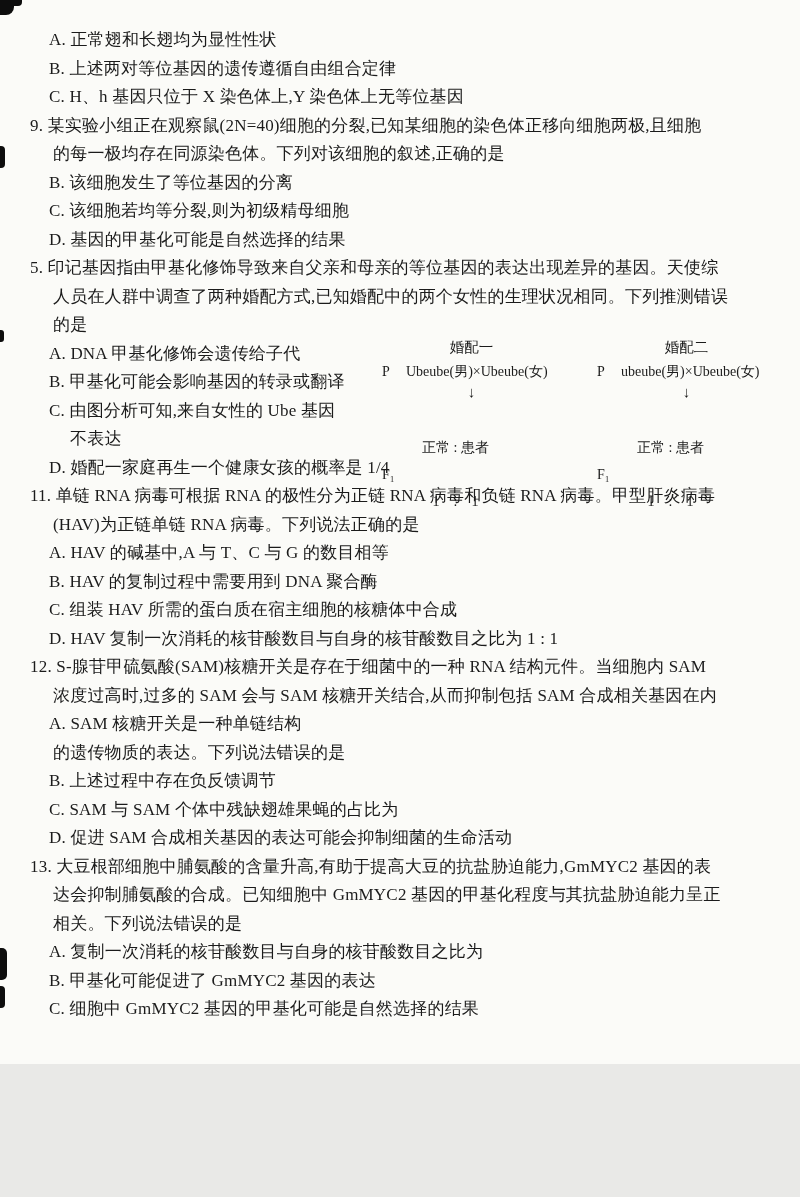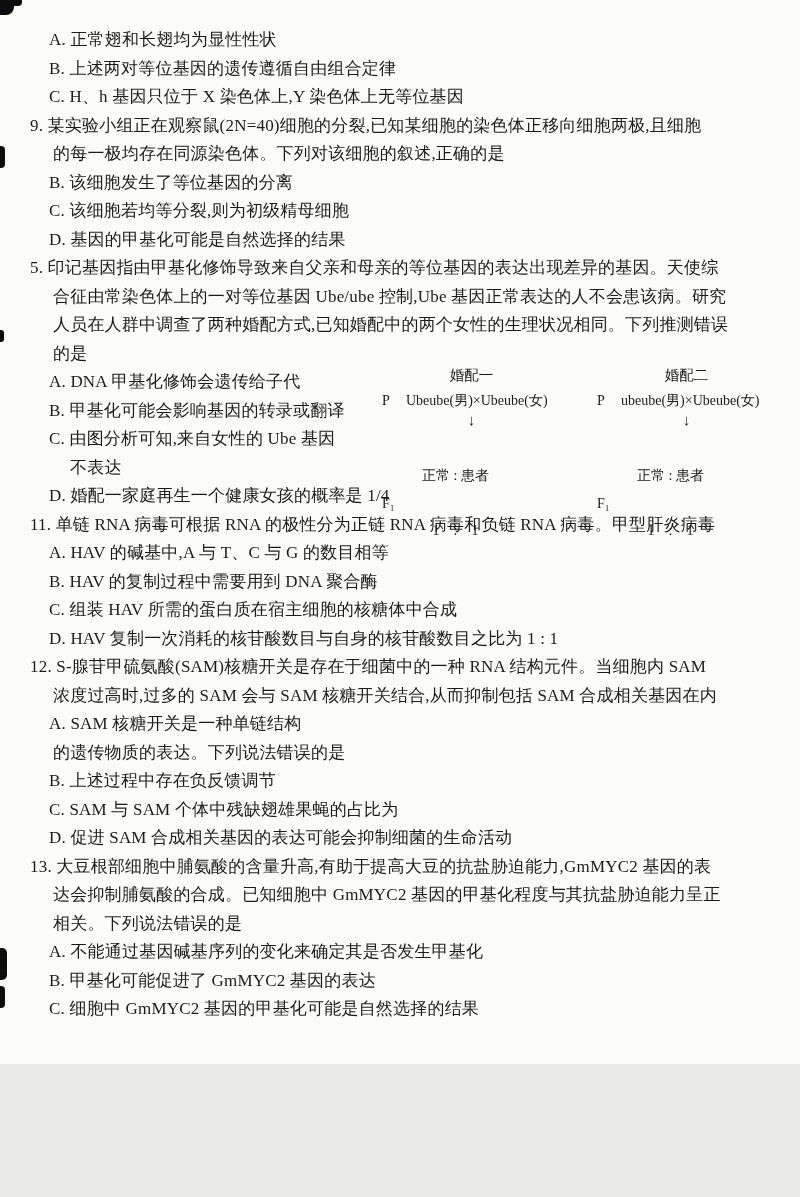--- a/index.html
+++ b/index.html
@@ -70,21 +70,20 @@
     <div class="ln opt">B. 上述两对等位基因的遗传遵循自由组合定律</div>
     <div class="ln opt">C. H、h 基因只位于 X 染色体上,Y 染色体上无等位基因</div>
 
     <div class="ln">9. 某实验小组正在观察鼠(2N=40)细胞的分裂,已知某细胞的染色体正移向细胞两极,且细胞</div>
     <div class="ln cont">的每一极均存在同源染色体。下列对该细胞的叙述,正确的是</div>
     <div class="ln opt">B. 该细胞发生了等位基因的分离</div>
     <div class="ln opt">C. 该细胞若均等分裂,则为初级精母细胞</div>
     <div class="ln opt">D. 基因的甲基化可能是自然选择的结果</div>
 
     <div class="ln">5. 印记基因指由甲基化修饰导致来自父亲和母亲的等位基因的表达出现差异的基因。天使综</div>
-    <div class="ln cont">合征由常染色体上的一对等位基因 Ube/ube 控制,Ube 基因正常表达的人不会患该病。研究</div>
     <div class="ln cont">人员在人群中调查了两种婚配方式,已知婚配中的两个女性的生理状况相同。下列推测错误</div>
     <div class="ln cont">的是</div>
 
     <div class="rel">
       <div class="ln opt">A. DNA 甲基化修饰会遗传给子代</div>
       <div class="ln opt">B. 甲基化可能会影响基因的转录或翻译</div>
       <div class="ln opt">C. 由图分析可知,来自女性的 Ube 基因</div>
       <div class="ln cont2">不表达</div>
       <div class="ln opt">D. 婚配一家庭再生一个健康女孩的概率是 1/4</div>
 
@@ -116,37 +115,38 @@
             <span class="f1block">
               <span class="pheno">正常 : 患者</span>
               <span class="ratio">1    :    1</span>
             </span>
           </div>
         </div>
       </div>
     </div>
 
     <div class="ln">11. 单链 RNA 病毒可根据 RNA 的极性分为正链 RNA 病毒和负链 RNA 病毒。甲型肝炎病毒</div>
+    <div class="ln cont">(HAV)为正链单链 RNA 病毒。下列说法正确的是</div>
     <div class="ln opt">A. HAV 的碱基中,A 与 T、C 与 G 的数目相等</div>
     <div class="ln opt">B. HAV 的复制过程中需要用到 DNA 聚合酶</div>
     <div class="ln opt">C. 组装 HAV 所需的蛋白质在宿主细胞的核糖体中合成</div>
     <div class="ln opt">D. HAV 复制一次消耗的核苷酸数目与自身的核苷酸数目之比为 1 : 1</div>
 
     <div class="ln">12. S-腺苷甲硫氨酸(SAM)核糖开关是存在于细菌中的一种 RNA 结构元件。当细胞内 SAM</div>
     <div class="ln cont">浓度过高时,过多的 SAM 会与 SAM 核糖开关结合,从而抑制包括 SAM 合成相关基因在内</div>
     <div class="ln opt">A. SAM 核糖开关是一种单链结构</div>
     <div class="ln cont">的遗传物质的表达。下列说法错误的是</div>
     <div class="ln opt">B. 上述过程中存在负反馈调节</div>
     <div class="ln opt">C. SAM 与 SAM 个体中残缺翅雄果蝇的占比为</div>
     <div class="ln opt">D. 促进 SAM 合成相关基因的表达可能会抑制细菌的生命活动</div>
 
     <div class="ln">13. 大豆根部细胞中脯氨酸的含量升高,有助于提高大豆的抗盐胁迫能力,GmMYC2 基因的表</div>
     <div class="ln cont">达会抑制脯氨酸的合成。已知细胞中 GmMYC2 基因的甲基化程度与其抗盐胁迫能力呈正</div>
     <div class="ln cont">相关。下列说法错误的是</div>
-    <div class="ln opt">A. 不能通过基因碱基序列的变化来确定其是否发生甲基化</div>
+    <div class="ln opt">A. 复制一次消耗的核苷酸数目与自身的核苷酸数目之比为</div>
     <div class="ln opt">B. 甲基化可能促进了 GmMYC2 基因的表达</div>
     <div class="ln opt">C. 细胞中 GmMYC2 基因的甲基化可能是自然选择的结果</div>
 
   </div>
 
   <div class="footer">【高三生物学  第 3 页(共 6 页)】</div>
 
 </div>
 
 </body></html>

